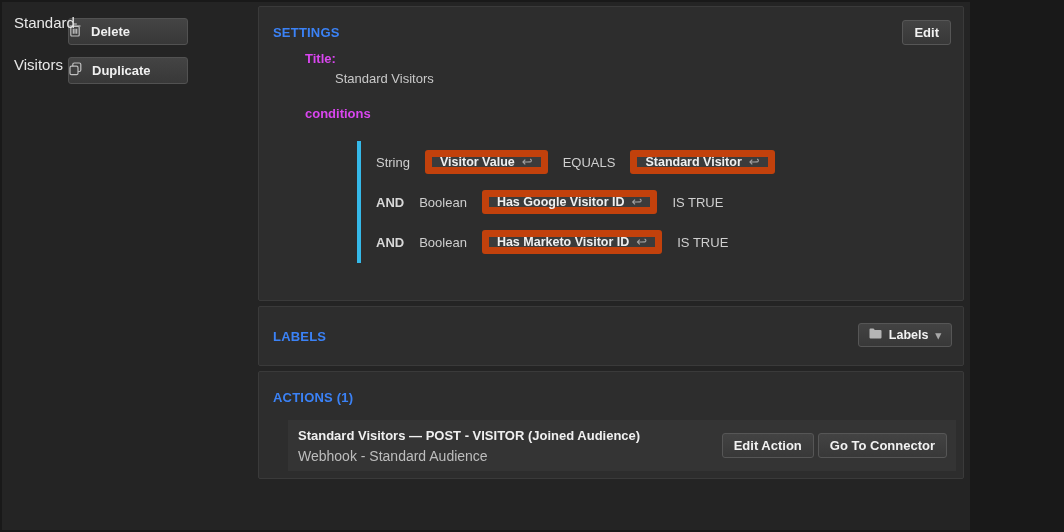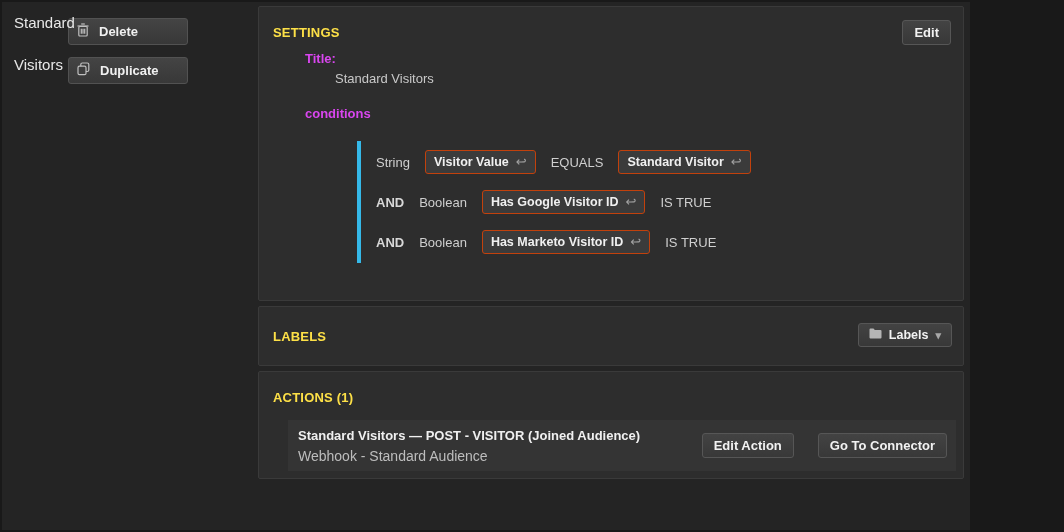--- a/index.html
+++ b/index.html
@@ -25,35 +25,35 @@
   }
   .topbar .tb-title { position:absolute; left:12px; top:0; line-height:42px; font-size:15px; color:#e8e8e8; }
   .topbar .tb-count { position:absolute; left:662px; top:0; line-height:42px; font-size:15px; color:#e0e0e0; }
   .topbar .tb-duration { position:absolute; right:46px; top:0; line-height:42px; font-size:19px; color:#e8e8e8; }
   
   .content { flex:1; display:flex; background:#242424; }
   .sidebar { width:256px; flex:none; padding:16px 0 0 66px; }
   .side-btn {
     display:flex; align-items:center; gap:10px;
     width:120px; height:27px; margin-bottom:12px;
-    padding:0 8px;
+    padding:0 0;
     background:linear-gradient(#444444,#383838);
     border:1px solid #525252; border-radius:3px;
     font-size:13px; font-weight:bold; color:#f0f0f0;
     cursor:pointer;
   }
   .side-btn svg { flex:none; }
   .main { flex:1; margin:4px 6px 0 0; display:flex; flex-direction:column; gap:5px; }
   .card {
     position:relative;
     background:#2d2d2d;
     border:1px solid #3a3a3a;
     border-radius:2px;
   }
-  .card-heading { position:absolute; font-size:13px; font-weight:bold; color:#fde047; letter-spacing:.2px; }
+  .card-heading { position:absolute; font-size:13px; font-weight:bold; color:#3b82f6; letter-spacing:.2px; }
   
   .card-settings { height:295px; }
   .card-settings .card-heading { left:14px; top:18px; }
   .btn {
     display:inline-flex; align-items:center; justify-content:center; gap:7px;
     background:linear-gradient(#434343,#383838);
     border:1px solid #565656; border-radius:3px;
     font-size:13px; font-weight:bold; color:#f2f2f2;
     padding:4px 11px; cursor:pointer;
   }
@@ -64,21 +64,21 @@
   .val-title { left:76px; top:64px; }
   .lbl-conditions { left:46px; top:99px; }
   .cond-block { position:absolute; left:98px; top:134px; display:flex; }
   .if-label { width:20px; margin-right:4px; font-size:13px; font-weight:bold; color:#8a8a8a; padding-top:3px; }
   .cond-rail { border-left:4px solid #35b9e9; padding:9px 0 9px 15px; }
   .cond-row { display:flex; align-items:center; gap:15px; height:24px; margin-bottom:16px; font-size:13px; color:#cfcfcf; }
   .cond-row:last-child { margin-bottom:0; }
   .cond-and { font-weight:bold; color:#d8d8d8; }
   .chip {
     display:inline-flex; align-items:center; gap:7px;
-    background:#3b3b3b; border:1px solid #c2410c; border-radius:3px;
+    background:#3b3b3b; border:7px solid #c2410c; border-radius:3px;
     padding:2px 8px 3px; height:24px;
     font-size:12.5px; font-weight:bold; color:#f0f0f0;
     cursor:pointer; white-space:nowrap;
   }
   .chip .arrow { color:#a2a2a2; font-size:13px; font-weight:normal; }
   
   .card-labels { height:60px; }
   .card-labels .card-heading { left:14px; top:22px; }
   .labels-btn { position:absolute; right:11px; top:16px; font-size:12.5px; padding:4px 10px; }
   .labels-btn .caret { color:#a8a8a8; font-size:11px; }
@@ -86,21 +86,21 @@
   .card-actions { height:108px; }
   .card-actions .card-heading { left:14px; top:18px; }
   .action-row {
     position:absolute; left:29px; right:7px; top:48px; height:51px;
     background:#343434;
     display:flex; align-items:center;
   }
   .action-text { flex:1; padding-left:10px; overflow:hidden; }
   .action-title { font-size:13px; font-weight:bold; color:#f0f0f0; line-height:20px; }
   .action-subtitle { font-size:14px; color:#bdbdbd; line-height:20px; }
-  .action-btns { display:flex; gap:24px; padding-right:9px; }
+  .action-btns { display:flex; gap:4px; padding-right:9px; }
 </style>
 </head>
 <body>
 
 <div class="app">
 
   <div class="topbar">
     <span class="tb-title">Standard Visitors</span>
     <span class="tb-count">1</span>
     <span class="tb-duration">3 months</span>

